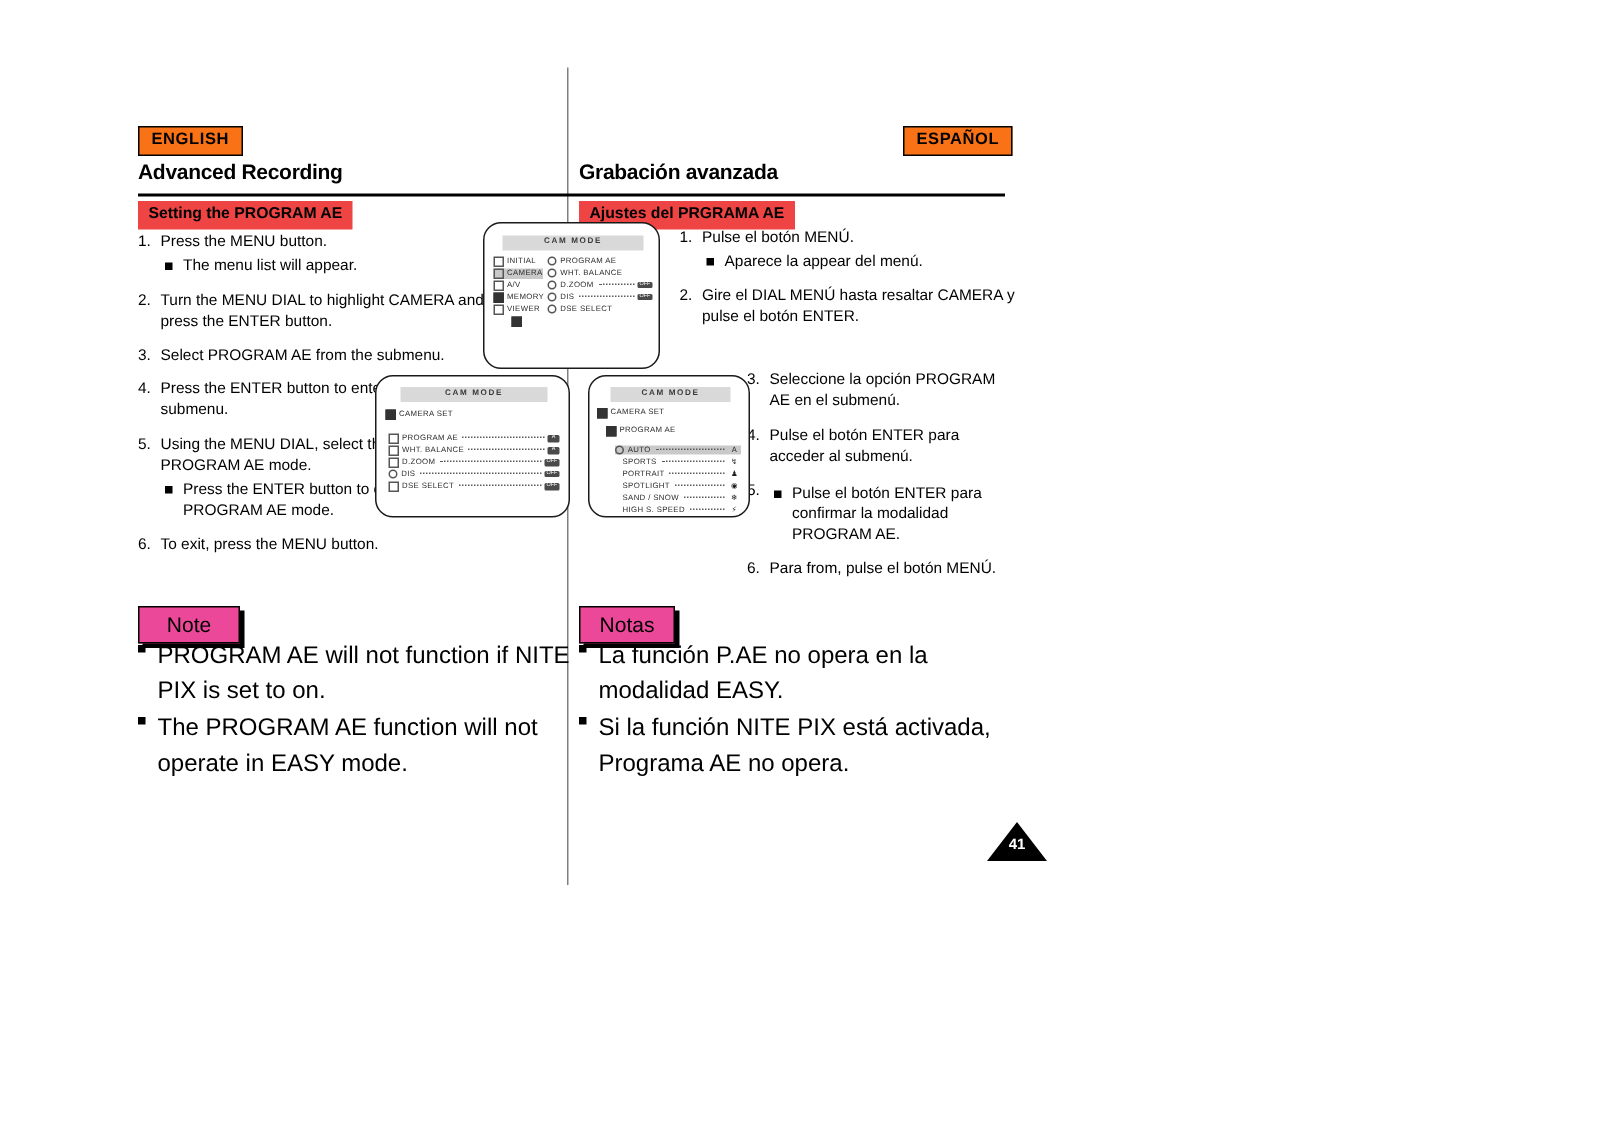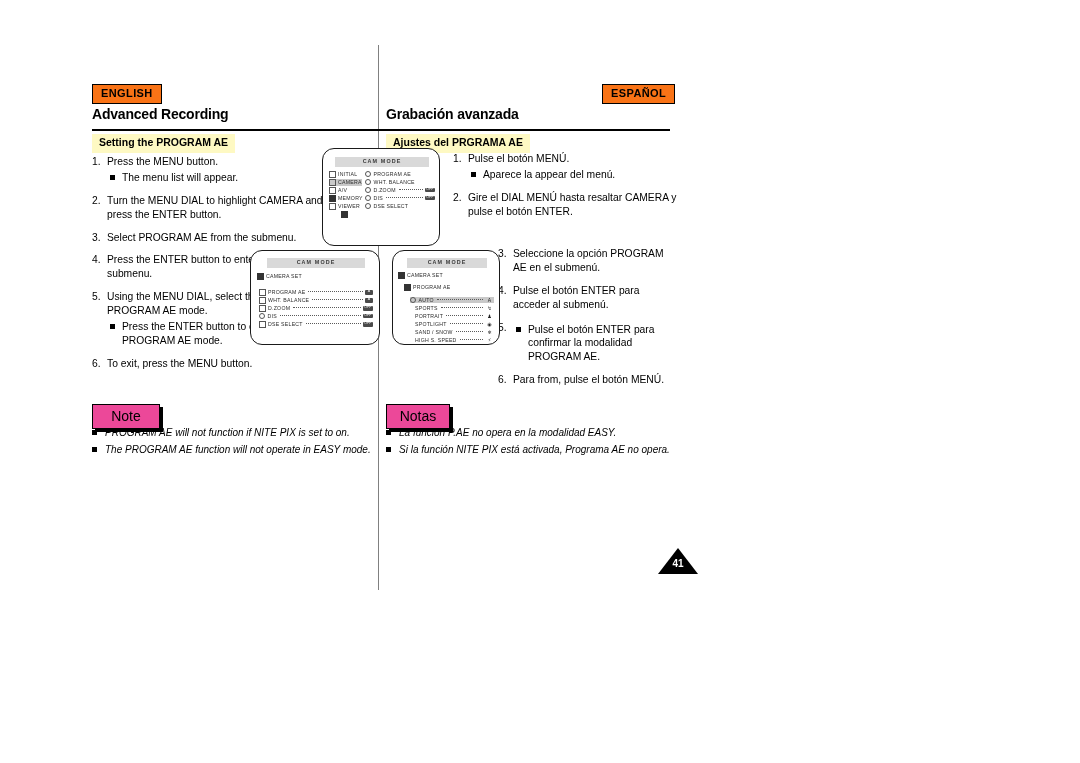--- a/index.html
+++ b/index.html
@@ -37,21 +37,21 @@
   #title-en{left:92px;top:106px;}
   #title-es{left:386px;top:106px;}
 
   .title-rule{
     position:absolute;left:92px;top:129px;width:578px;height:0;
     border-top:2px solid #000;
   }
 
   
   .sub-head{
-    position:absolute;background:#fef9c3;
+    position:absolute;background:#ef4444;
     font-size:10.5px;font-weight:bold;
     padding:3px 7px 4px 7px;white-space:nowrap;line-height:1.1;
   }
   #sub-en{left:92px;top:134px;}
   #sub-es{left:386px;top:134px;}
 
   
   .steps{position:absolute;font-size:10.3px;line-height:1.35;}
   .step{position:relative;display:flex;margin-bottom:9px;}
   .step-num{width:15px;flex:none;text-align:left;}
@@ -105,21 +105,21 @@
   
   .note-box{
     position:absolute;border:1.5px solid #000;background:#ec4899;
     font-size:14px;text-align:center;
     padding:3px 0 4px 0;line-height:1.15;
     box-shadow:3px 3px 0 #000;
   }
   #note-en{left:92px;top:404px;width:66px;}
   #note-es{left:386px;top:404px;width:62px;}
 
-  .note-list{position:absolute;font-size:10px;line-height:1.45;font-style:italic;}
+  .note-list{position:absolute;font-size:16px;line-height:1.45;}
   #notes-en{left:92px;top:426px;width:290px;}
   #notes-es{left:386px;top:426px;width:300px;}
   .note-item{display:flex;margin-bottom:2px;}
   .note-item .sq{margin:4px 8px 0 0;}
 
   
   #page-marker{
     position:absolute;left:658px;top:548px;width:40px;height:30px;
   }
   #page-marker .tri{

